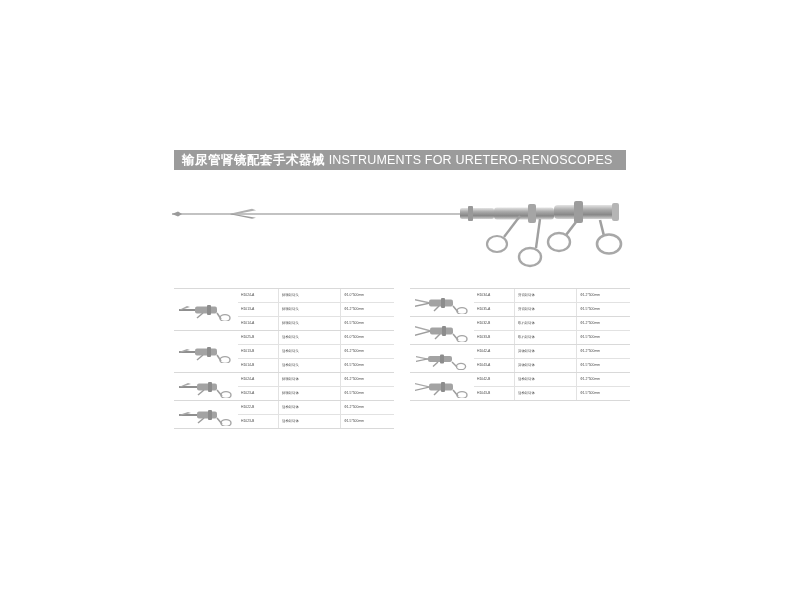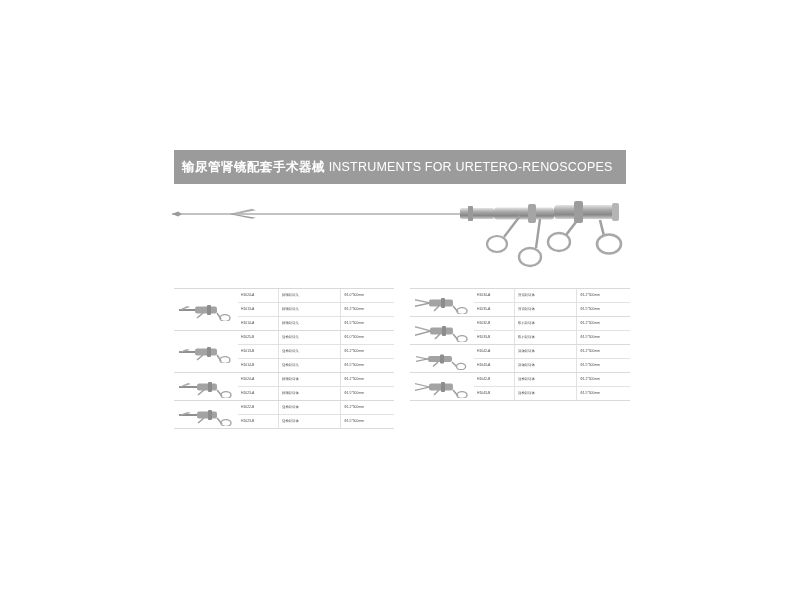--- a/index.html
+++ b/index.html
@@ -15,21 +15,21 @@
     color: #333;
     position: relative;
   }
 
   
   .banner {
     position: absolute;
     left: 174px;
     top: 150px;
     width: 452px;
-    height: 34px;
+    height: 20px;
     background: #9b9b9b;
     display: flex;
     align-items: center;
     padding-left: 8px;
     box-sizing: border-box;
   }
   .banner-title {
     color: #ffffff;
     font-size: 12.5px;
     letter-spacing: 0.2px;

